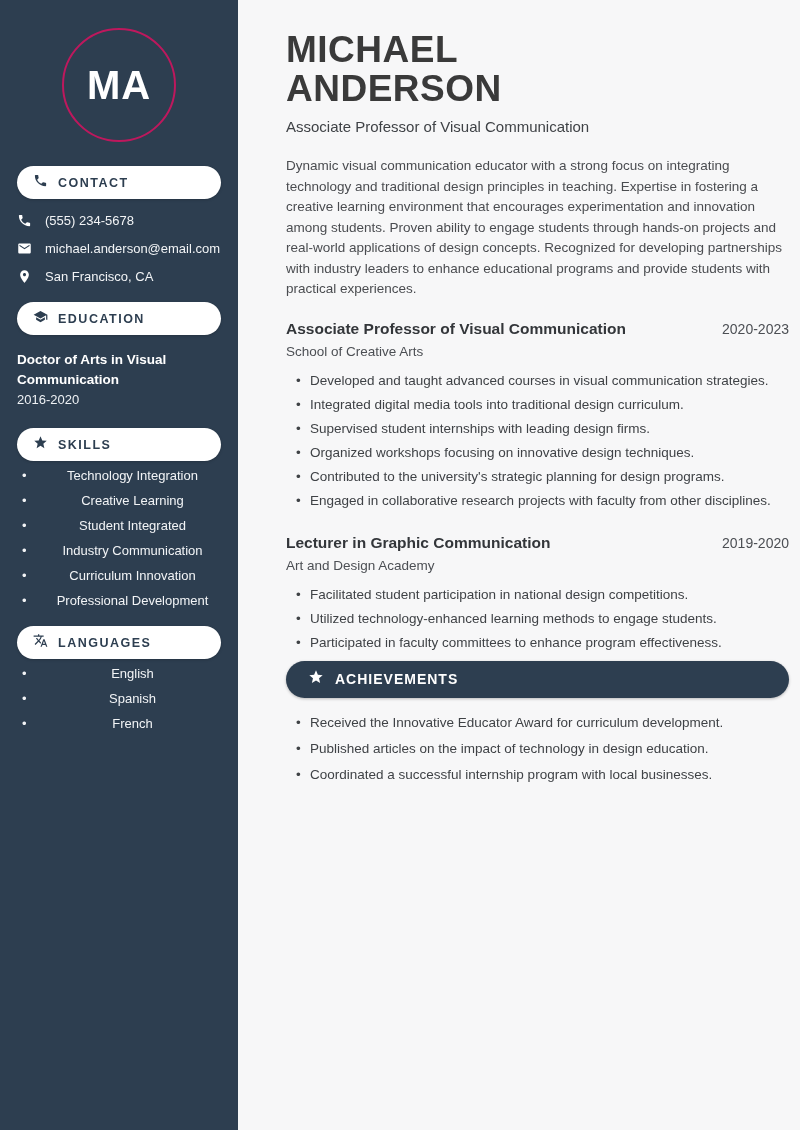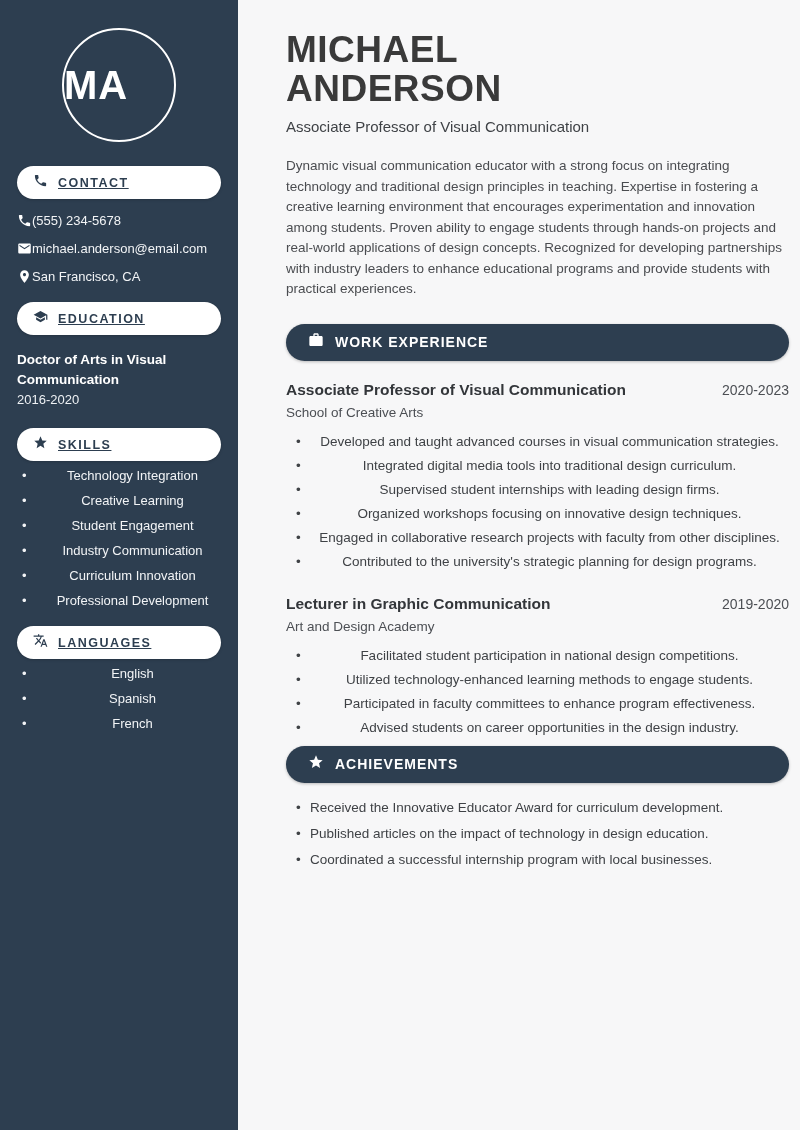--- a/index.html
+++ b/index.html
@@ -16,36 +16,36 @@
     font-family:"Liberation Sans","DejaVu Sans",sans-serif;
     position:relative;overflow:hidden;
   }
 
   
   .sidebar{
     position:absolute;left:0;top:0;width:238px;height:1130px;
     background:var(--sidebar_bg);color:#fff;
   }
   .avatar{
-    width:114px;height:114px;border:2px solid #ffffff;border-radius:50%;
-    margin:28px auto 0;display:flex;align-items:center;
+    width:114px;height:114px;border:2px solid #be185d;border-radius:50%;
+    margin:28px auto 0;display:flex;align-items:center;justify-content:center;
   }
   .initials{font-size:40px;font-weight:600;color:#fff;letter-spacing:1px;}
 
   .side-pill{
     background:var(--pill_white);border-radius:17px;height:33px;margin:0 17px;
     display:flex;align-items:center;gap:10px;padding:0 10px 0 16px;
     color:var(--accent_text);box-shadow:0 1px 3px rgba(0,0,0,.18);
   }
   .side-pill svg{width:15px;height:15px;flex:none;}
-  .side-pill .lbl{font-size:12.5px;font-weight:700;letter-spacing:1.5px;white-space:nowrap;text-decoration:underline;}
+  .side-pill .lbl{font-size:12.5px;font-weight:700;letter-spacing:1.5px;white-space:nowrap;}
 
   .mt-contact{margin-top:24px;}
   .contact-list{margin:14px 0 0;padding:0 17px;list-style:none;}
-  .contact-item{display:flex;align-items:center;margin-bottom:13px;font-size:13px;color:#f2f4f6;}
+  .contact-item{display:flex;align-items:center;gap:13px;margin-bottom:13px;font-size:13px;color:#f2f4f6;}
   .contact-item svg{width:15px;height:15px;flex:none;color:#fff;}
 
   .mt-section{margin-top:18px;}
   .edu{padding:0 17px;margin-top:15px;}
   .edu .degree{font-weight:700;font-size:13.5px;line-height:20px;color:#fff;}
   .edu .school{font-size:13px;line-height:21px;margin-top:3px;color:#eef1f4;}
   .edu .years{font-size:13px;line-height:20px;color:#eef1f4;}
 
   .side-list{list-style:none;margin:7px 0 0;padding:0 10px 0 22px;text-align:center;}
   .side-list li{font-size:13px;line-height:15px;color:#f2f4f6;margin-bottom:10px;padding-left:15px;position:relative;}
@@ -72,21 +72,21 @@
   .dark-pill .lbl{font-size:14px;font-weight:700;letter-spacing:1px;}
 
   .job{margin-top:20px;}
   .job + .job{margin-top:25px;}
   .job-head{display:flex;justify-content:space-between;align-items:baseline;}
   .job-head .jt{font-size:15.5px;font-weight:700;color:#33363a;}
   .job-head .dates{font-size:14px;color:#4c4f54;}
   .company{font-size:13.5px;color:#4c4f54;margin-top:6px;}
 
   .bullets{list-style:none;margin:14px 0 0;padding:0 0 0 10px;}
-  .bullets li{font-size:13.5px;line-height:16.5px;color:#3f4246;margin-bottom:7.5px;padding-left:14px;position:relative;text-align:center;}
+  .bullets li{font-size:13.5px;line-height:16.5px;color:#3f4246;margin-bottom:7.5px;padding-left:14px;position:relative;}
   .bullets li::before{content:"•";position:absolute;left:0;}
 
   .ach-pill{margin-top:9px;}
   .ach-list{list-style:none;margin:17px 0 0;padding:0 0 0 10px;}
   .ach-list li{font-size:13.5px;line-height:16px;color:#3f4246;margin-bottom:10px;padding-left:14px;position:relative;}
   .ach-list li::before{content:"•";position:absolute;left:0;}
 </style>
 </head>
 <body>
 
@@ -145,21 +145,21 @@
       <svg viewBox="0 0 24 24" fill="currentColor">
           <path d="M12 17.27L18.18 21l-1.64-7.03L22 9.24l-7.19-.61L12 2 9.19 8.63 2 9.24l5.46 4.73L5.82 21z"></path>
         </svg>
     </span>
     <span class="lbl">SKILLS</span>
   </div>
 
   <ul class="side-list">
     <li>Technology Integration</li>
     <li>Creative Learning</li>
-    <li>Student Engagement</li>
+    <li>Student Integrated</li>
     <li>Industry Communication</li>
     <li>Curriculum Innovation</li>
     <li>Professional Development</li>
   </ul>
 
   <div class="side-pill mt-section">
     <span>
       <svg viewBox="0 0 24 24" fill="currentColor">
           <path d="M12.87 15.07l-2.54-2.51.03-.03c1.74-1.94 2.98-4.17 3.71-6.53H17V4h-7V2H8v2H1v1.99h11.17C11.5 7.92 10.44 9.75 9 11.35 8.07 10.32 7.3 9.19 6.69 8h-2c.73 1.63 1.73 3.17 2.98 4.56l-5.09 5.02L4 19l5-5 3.11 3.11.76-2.04zM18.5 10h-2L12 22h2l1.12-3h4.75L21 22h2l-4.5-12zm-2.62 7l1.62-4.33L19.12 17h-3.24z"></path>
         </svg>
@@ -175,56 +175,47 @@
 
 </aside>
 
 <main class="main">
 
   <h1 class="name">MICHAEL ANDERSON</h1>
   <div class="headline">Associate Professor of Visual Communication</div>
 
   <p class="summary">Dynamic visual communication educator with a strong focus on integrating technology and traditional design principles in teaching. Expertise in fostering a creative learning environment that encourages experimentation and innovation among students. Proven ability to engage students through hands-on projects and real-world applications of design concepts. Recognized for developing partnerships with industry leaders to enhance educational programs and provide students with practical experiences.</p>
 
-  <div class="dark-pill">
-    <span>
-      <svg viewBox="0 0 24 24" fill="currentColor">
-          <path d="M20 6h-4V4c0-1.11-.89-2-2-2h-4c-1.11 0-2 .89-2 2v2H4c-1.11 0-1.99.89-1.99 2L2 19c0 1.11.89 2 2 2h16c1.11 0 2-.89 2-2V8c0-1.11-.89-2-2-2zm-6 0h-4V4h4v2z"></path>
-        </svg>
-    </span>
-    <span class="lbl">WORK EXPERIENCE</span>
-  </div>
 
   <section class="job">
     <div class="job-head">
       <span class="jt">Associate Professor of Visual Communication</span>
       <span class="dates">2020-2023</span>
     </div>
     <div class="company">School of Creative Arts</div>
     <ul class="bullets">
       <li>Developed and taught advanced courses in visual communication strategies.</li>
       <li>Integrated digital media tools into traditional design curriculum.</li>
       <li>Supervised student internships with leading design firms.</li>
       <li>Organized workshops focusing on innovative design techniques.</li>
+      <li>Contributed to the university's strategic planning for design programs.</li>
       <li>Engaged in collaborative research projects with faculty from other disciplines.</li>
-      <li>Contributed to the university's strategic planning for design programs.</li>
     </ul>
   </section>
 
   <section class="job">
     <div class="job-head">
       <span class="jt">Lecturer in Graphic Communication</span>
       <span class="dates">2019-2020</span>
     </div>
     <div class="company">Art and Design Academy</div>
     <ul class="bullets">
       <li>Facilitated student participation in national design competitions.</li>
       <li>Utilized technology-enhanced learning methods to engage students.</li>
       <li>Participated in faculty committees to enhance program effectiveness.</li>
-      <li>Advised students on career opportunities in the design industry.</li>
     </ul>
   </section>
 
   <div class="dark-pill ach-pill">
     <span>
       <svg viewBox="0 0 24 24" fill="currentColor">
           <path d="M12 17.27L18.18 21l-1.64-7.03L22 9.24l-7.19-.61L12 2 9.19 8.63 2 9.24l5.46 4.73L5.82 21z"></path>
         </svg>
     </span>
     <span class="lbl">ACHIEVEMENTS</span>

